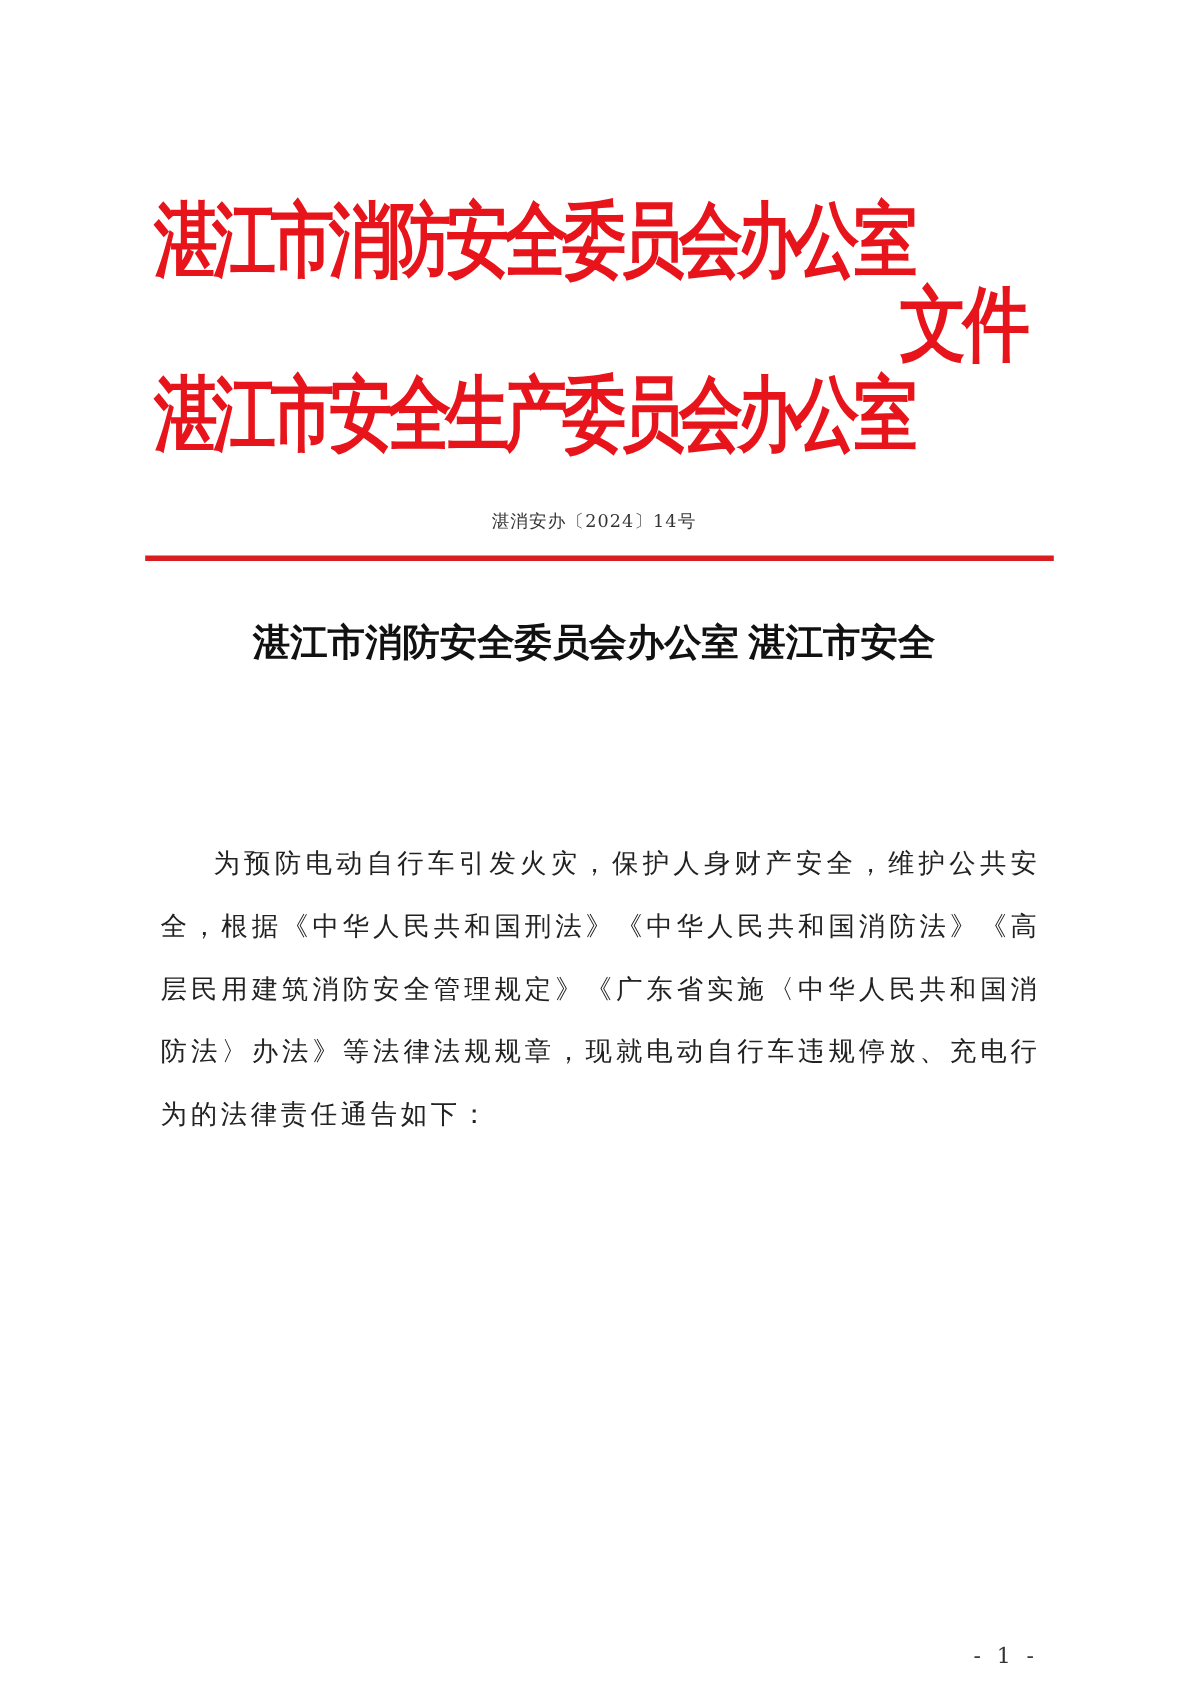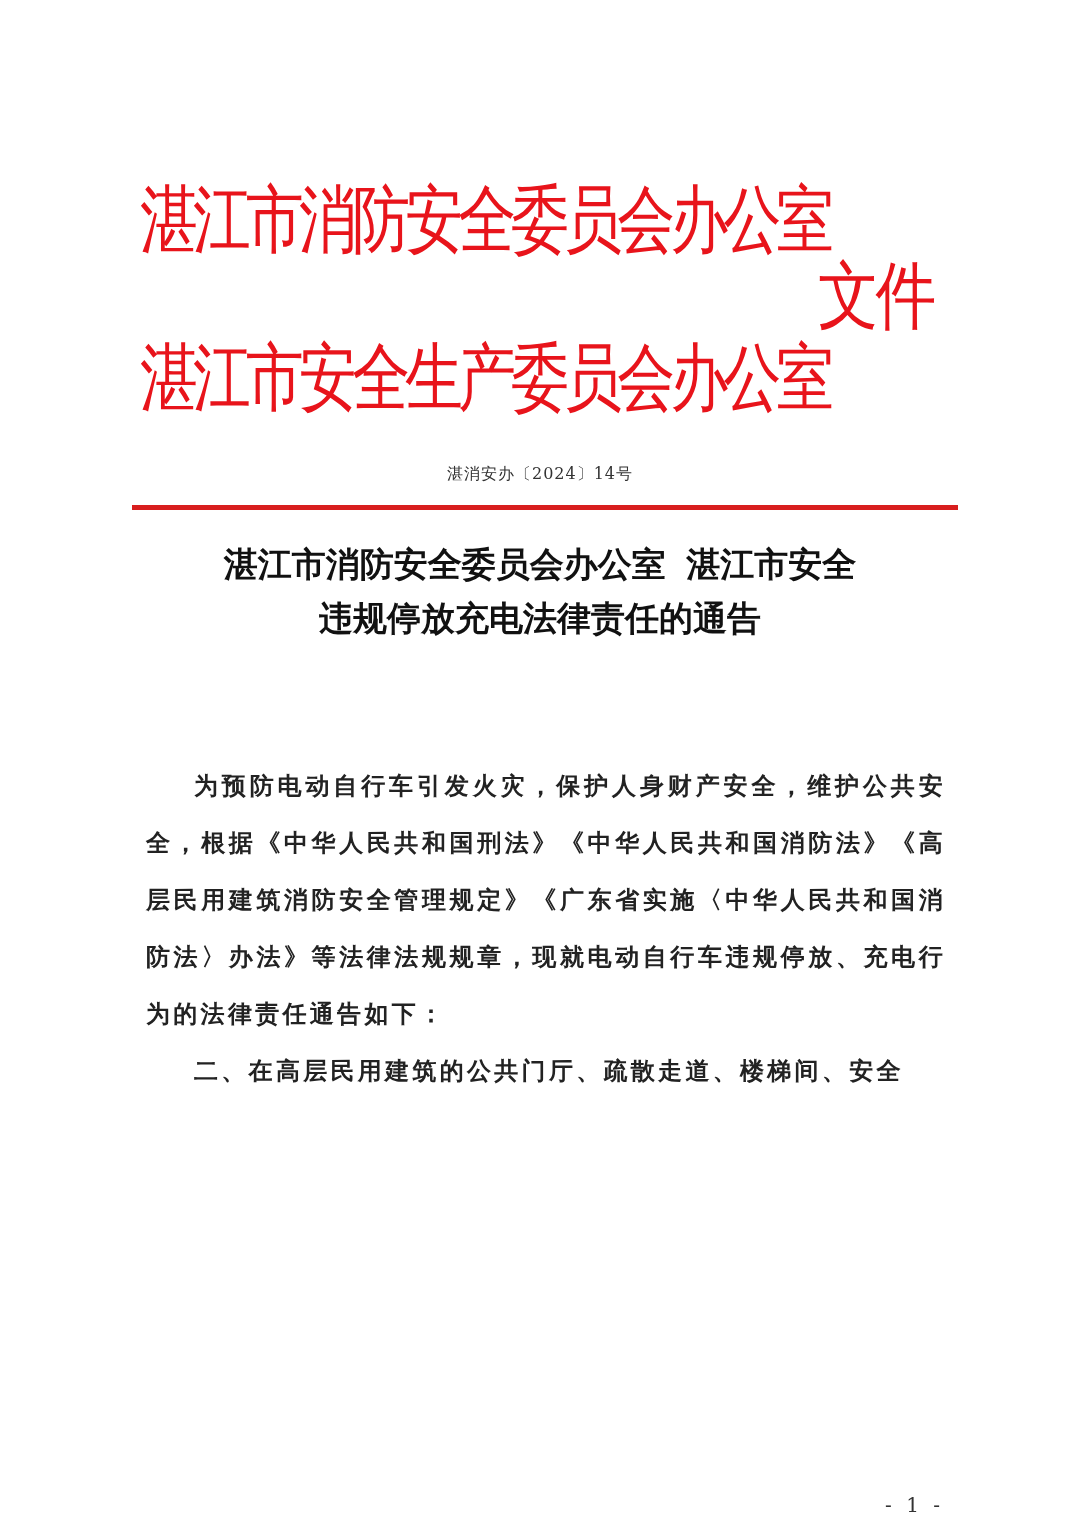--- a/index.html
+++ b/index.html
@@ -1,50 +1,48 @@
 <!DOCTYPE html>
 <html><head>
 <meta charset="utf-8">
 <style>
   html, body { margin: 0; padding: 0; background: #ffffff; }
   body { width: 1080px; height: 1528px; position: relative; overflow: hidden;
          font-family: "DejaVu Serif", "Liberation Serif", serif; color: #1a1a1a; }
-  .masthead { position: absolute; left: 140px; top: 150px; width: 820px; height: 270px; }
+  .masthead { position: absolute; left: 140px; top: 150px; width: 820px; height: 270px; font-weight: bold; }
   .masthead-line { position: absolute; left: 0; font-size: 74px; letter-spacing: -6px;
          color: #e8141b; font-family: "DejaVu Serif", serif; white-space: nowrap;
          transform: scaleX(0.78); transform-origin: left center; line-height: 1; }
   .masthead-line.l1 { top: 32px; }
   .masthead-line.l2 { top: 190px; }
   .masthead-suffix { position: absolute; left: 678px; top: 108px; font-size: 74px; color: #e8141b;
          transform: scaleX(0.82); transform-origin: left center; letter-spacing: -4px; line-height: 1; }
   .doc-number { position: absolute; left: 0; width: 1080px; top: 464px; text-align: center;
          font-size: 16px; color: #333; letter-spacing: 1px; }
   .red-rule { position: absolute; left: 132px; width: 826px; top: 505px; height: 5px; background: #d81e1e; }
-  .title { position: absolute; left: 0; width: 1080px; top: 540px; text-align: center;
-         font-size: 34px; font-weight: bold; line-height: 54px; color: #111; font-family: Liberation Mono, monospace; }
+  .title { position: absolute; left: 0; width: 1080px; top: 558px; text-align: center;
+         font-size: 34px; font-weight: bold; line-height: 54px; color: #111; font-family: Liberation Serif, serif; }
   .body-text { position: absolute; left: 146px; width: 800px; top: 757px; font-size: 24px;
          line-height: 57px; letter-spacing: 3.3px; text-align: justify; color: #222; }
-  .para { margin: 0; text-indent: 2em; font-weight: bold; }
+  .para { margin: 0; text-indent: 2em; }
   .page-num { position: absolute; right: 136px; top: 1493px; font-size: 20px; color: #333; letter-spacing: 4px; }
 </style>
 </head>
 <body>
 
 <div class="masthead">
   <div class="masthead-line l1">湛江市消防安全委员会办公室</div>
   <div class="masthead-line l2">湛江市安全生产委员会办公室</div>
   <div class="masthead-suffix">文件</div>
 </div>
 
 <div class="doc-number">湛消安办〔2024〕14号</div>
 <div class="red-rule"></div>
 
 <div class="title">
   <div>湛江市消防安全委员会办公室 湛江市安全</div>
-  <div>违规停放充电法律责任的通告</div>
 </div>
 
 <div class="body-text">
   <p class="para">为预防电动自行车引发火灾，保护人身财产安全，维护公共安全，根据《中华人民共和国刑法》《中华人民共和国消防法》《高层民用建筑消防安全管理规定》《广东省实施〈中华人民共和国消防法〉办法》等法律法规规章，现就电动自行车违规停放、充电行为的法律责任通告如下：</p>
-  <p class="para">二、在高层民用建筑的公共门厅、疏散走道、楼梯间、安全</p>
 </div>
 
 <div class="page-num">- 1 -</div>
 
 </body></html>

